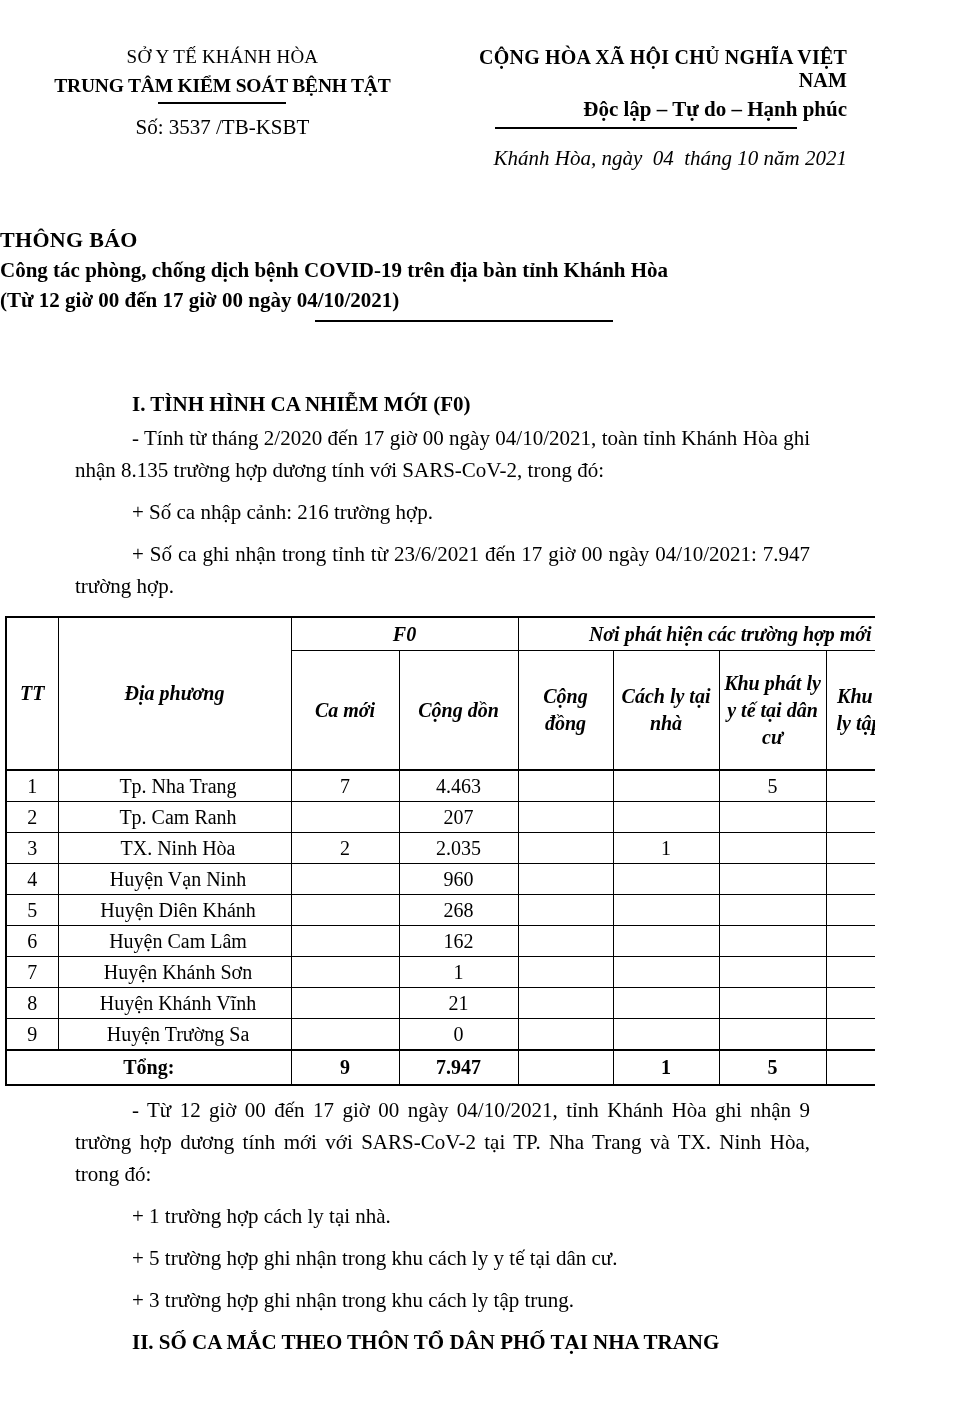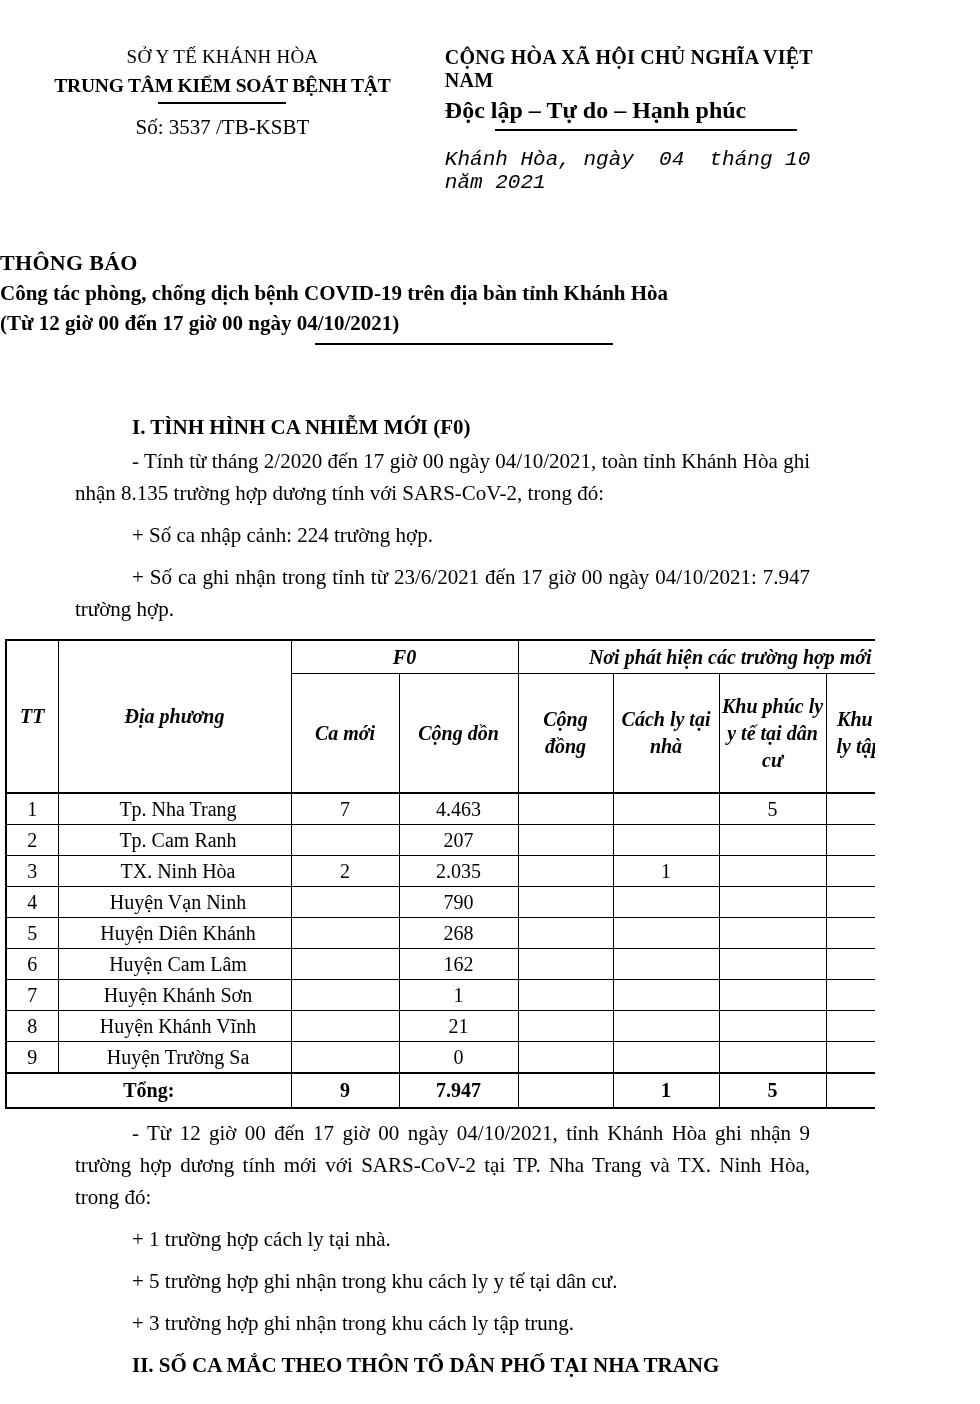--- a/index.html
+++ b/index.html
@@ -8,25 +8,25 @@
     font-family:"Liberation Serif","DejaVu Serif",serif;
     position:relative; overflow:hidden;
   }
   
   .doc-header { display:flex; padding-top:46px; }
   .org { width:500px; text-align:center; }
   .org-parent { font-size:19px; letter-spacing:.2px; }
   .org-name   { font-size:19.5px; font-weight:bold; margin-top:7px; letter-spacing:-.2px; }
   .org-rule   { width:128px; height:2px; background:#000; margin:5px auto 0; }
   .doc-number { font-size:21px; margin-top:11px; }
-  .national { width:480px; box-sizing:border-box; padding-right:28px; text-align:left; }
+  .national { width:480px; box-sizing:border-box; padding-right:28px; text-align:right; }
   .nat-title { font-size:20px; font-weight:bold; letter-spacing:.2px; }
-  .nat-motto { font-size:24px; font-weight:bold; margin-top:5px; }
+  .nat-motto { font-size:21px; font-weight:bold; margin-top:5px; }
   .nat-rule  { width:302px; height:2px; background:#000; margin:5px auto 0; }
-  .place-date{ font-size:21px; font-style:italic; margin-top:17px; white-space:pre-wrap;font-family:Liberation Mono, monospace; }
+  .place-date{ font-size:21px; font-style:italic; margin-top:17px; white-space:pre-wrap; }
   
   .doc-title { text-align:left; margin-top:56px; }
   .title-main { font-size:22px; font-weight:bold; letter-spacing:.3px; }
   .title-sub  { font-size:21px; font-weight:bold; margin-top:5px; }
   .title-rule { width:298px; height:2px; background:#000; margin:7px auto 0; transform:translateX(26px); }
   
   .body-text { margin:0 65px 0 75px; }
   .body-text p {
     font-size:21px; line-height:32px; margin:10px 0 0;
     text-align:justify; text-indent:57px;
@@ -76,21 +76,21 @@
   <div class="doc-title">
     <div class="title-main">THÔNG BÁO</div>
     <div class="title-sub">Công tác phòng, chống dịch bệnh COVID-19 trên địa bàn tỉnh Khánh Hòa</div>
     <div class="title-sub">(Từ 12 giờ 00 đến 17 giờ 00 ngày 04/10/2021)</div>
     <div class="title-rule"></div>
   </div>
 
   <div class="body-text">
     <p class="sec-heading sec1-heading" style="margin-top:66px;">I. TÌNH HÌNH CA NHIỄM MỚI (F0)</p>
     <p style="margin-top:2px;">- Tính từ tháng 2/2020 đến 17 giờ 00 ngày 04/10/2021, toàn tỉnh Khánh Hòa ghi nhận 8.135 trường hợp dương tính với SARS-CoV-2, trong đó:</p>
-    <p>+ Số ca nhập cảnh: 224 trường hợp.</p>
+    <p>+ Số ca nhập cảnh: 216 trường hợp.</p>
     <p>+ Số ca ghi nhận trong tỉnh từ 23/6/2021 đến 17 giờ 00 ngày 04/10/2021: 7.947 trường hợp.</p>
   </div>
 
   <table class="covid-table">
     <colgroup>
       <col style="width:52px">
         <col style="width:233px">
         <col style="width:108px">
         <col style="width:119px">
       <col style="width:95px">
@@ -103,21 +103,21 @@
         <th rowspan="2" class="hdr-bottom">TT</th>
         <th rowspan="2" class="hdr-bottom">Địa phương</th>
         <th colspan="2">F0</th>
         <th colspan="4">Nơi phát hiện các trường hợp mới</th>
       </tr>
       <tr class="hdr-row2">
         <th class="hdr-bottom">Ca mới</th>
         <th class="hdr-bottom">Cộng dồn</th>
         <th class="hdr-bottom">Cộng đồng</th>
         <th class="hdr-bottom">Cách ly tại nhà</th>
-        <th class="hdr-bottom">Khu phúc ly y tế tại dân cư</th>
+        <th class="hdr-bottom">Khu phát ly y tế tại dân cư</th>
         <th class="hdr-bottom">Khu dương ly tập trung</th>
       </tr>
     </thead>
     <tbody>
       <tr class="data-row">
         <td>1</td>
         <td class="cell-locality">Tp. Nha Trang</td>
         <td>7</td>
         <td>4.463</td>
         <td></td>
@@ -142,21 +142,21 @@
         <td>2.035</td>
         <td></td>
         <td>1</td>
         <td></td>
         <td>1</td>
       </tr>
       <tr class="data-row">
         <td>4</td>
         <td class="cell-locality">Huyện Vạn Ninh</td>
         <td></td>
-        <td>790</td>
+        <td>960</td>
         <td></td>
         <td></td>
         <td></td>
         <td></td>
       </tr>
       <tr class="data-row">
         <td>5</td>
         <td class="cell-locality">Huyện Diên Khánh</td>
         <td></td>
         <td>268</td>

